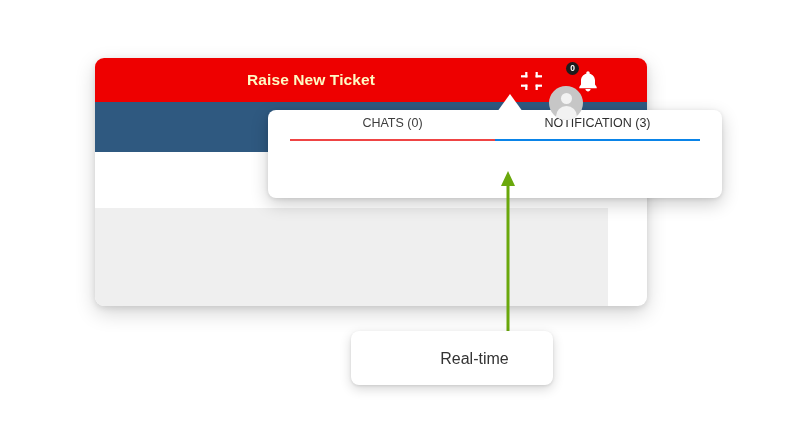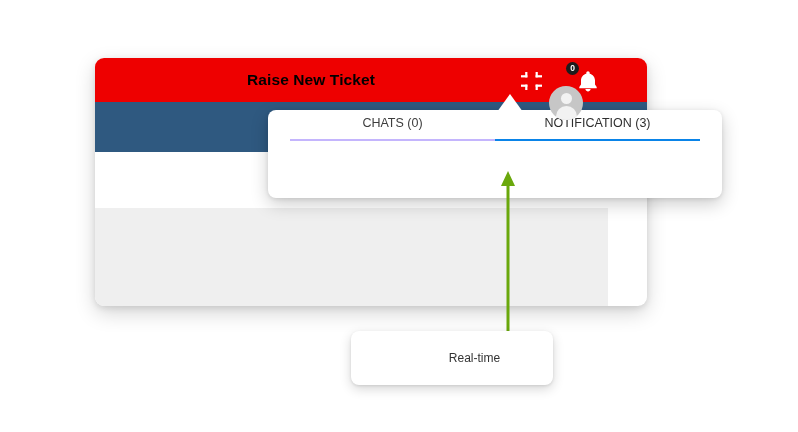--- a/index.html
+++ b/index.html
@@ -38,21 +38,21 @@
     background: #ee0000;
   }
   #app-title {
     position: absolute;
     left: 0;
     top: 0;
     width: 100%;
     height: 44px;
     line-height: 44px;
     text-align: center;
-    color: #000000;
+    color: #fef9c3;
     font-size: 15.5px;
     font-weight: bold;
     letter-spacing: 0.1px;
     padding-right: 120px;
     box-sizing: border-box;
     border-radius: 13px;
   }
 
   
   #compress-button {
@@ -184,21 +184,21 @@
     top: 6px;
     width: 410px;
     display: flex;
   }
   .popover-tab {
     flex: 1 1 0;
     text-align: center;
     font-size: 12.5px;
     color: #3d3d3d;
     padding-bottom: 9px;
-    border-bottom: 2px solid #c4b5fd;
+    border-bottom: 2px solid #ef4444;
     cursor: pointer;
     white-space: nowrap;
   }
   .popover-tab.active {
     border-bottom-color: #0a84e8;
     color: #2f2f2f;
   }
   #popover-body {
     position: absolute;
     left: 0;
@@ -227,21 +227,21 @@
     background: #ffffff;
     border-radius: 8px;
     box-shadow: 0 4px 12px rgba(0,0,0,0.16), 0 1px 3px rgba(0,0,0,0.10);
     display: flex;
     flex-direction: column;
     align-items: center;
     justify-content: center;
     z-index: 21;
   }
   .callout-line {
-    font-size: 12px;
+    font-size: 16px;
     color: #333333;
     line-height: 17px;
     text-align: center;
     white-space: nowrap;
     padding-left: 45px;
   }
 </style>
 </head>
 <body>
 

